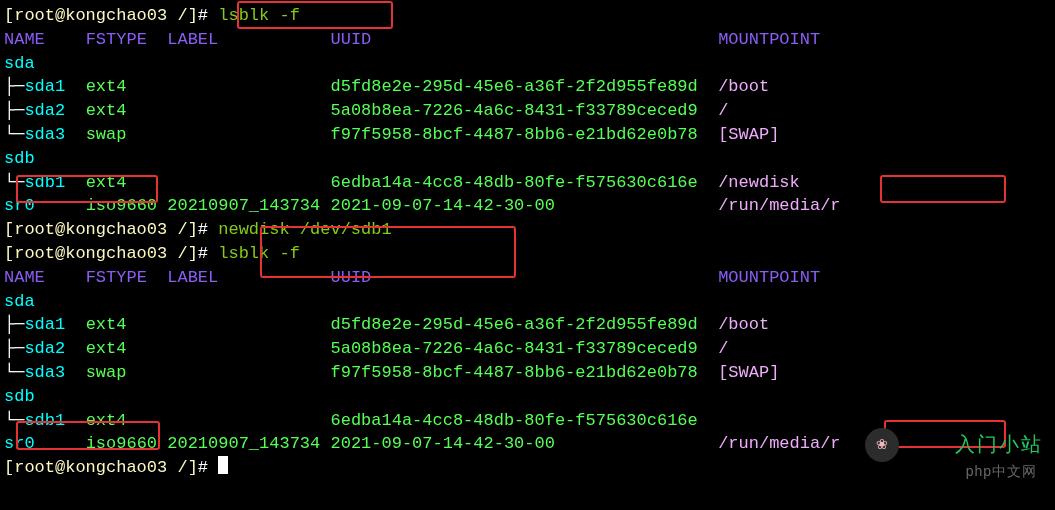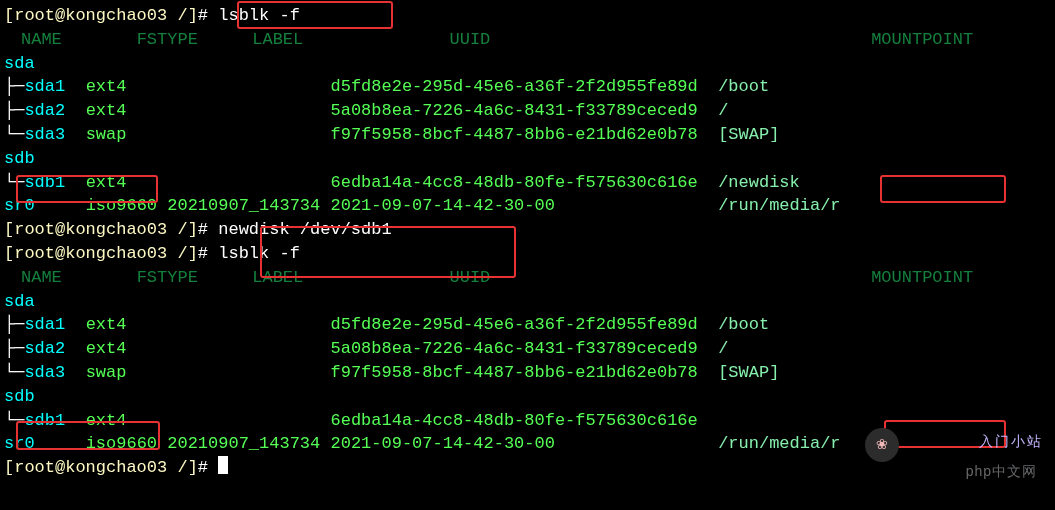--- a/index.html
+++ b/index.html
@@ -12,48 +12,48 @@
       color: #ffffff;
       width: 1055px;
       box-sizing: border-box;
       position: relative;
     }
     .line {
       white-space: pre;
     }
     .prompt-host { color: #fef9c3; }
     .prompt-char { color: #ffffff; }
-    .header { color: #15803d; margin-left: 17px; }
+    .header { color: #8b5cf6; }
     .devname { color: #00ffff; font-family: Liberation Mono, monospace; }
     .fstype { color: #55ff55; text-align: center; }
-    .cmd { color: #ffffff; }
+    .cmd { color: #84cc16; }
     .uuid { color: #55ff55; margin-top: 40px; }
-    .mnt { color: #86efac; }
+    .mnt { color: #f0abfc; }
     .tree0, .tree1 { color: #ffffff; }
     .cursor {
       display: inline-block;
       width: 10px;
       height: 18px;
       background: #ffffff;
       vertical-align: -2px;
     }
     .highlight-box {
       position: absolute;
       border: 2px solid #e63232;
       border-radius: 3px;
       pointer-events: none;
     }
     .watermark1 {
       position: absolute;
       right: 12px;
       top: 432px;
-      font-size: 14px;
-      color: #c4b5fd;
+      font-size: 20px;
+      color: #22c55e;
       letter-spacing: 2px;
-      font-family: Liberation Serif, serif;
+      font-family: Liberation Mono, monospace;
     }
     .watermark-icon {
       position: absolute;
       right: 156px;
       top: 428px;
       width: 34px;
       height: 34px;
       border-radius: 50%;
       background: #2c2c2c;
       display: flex;

